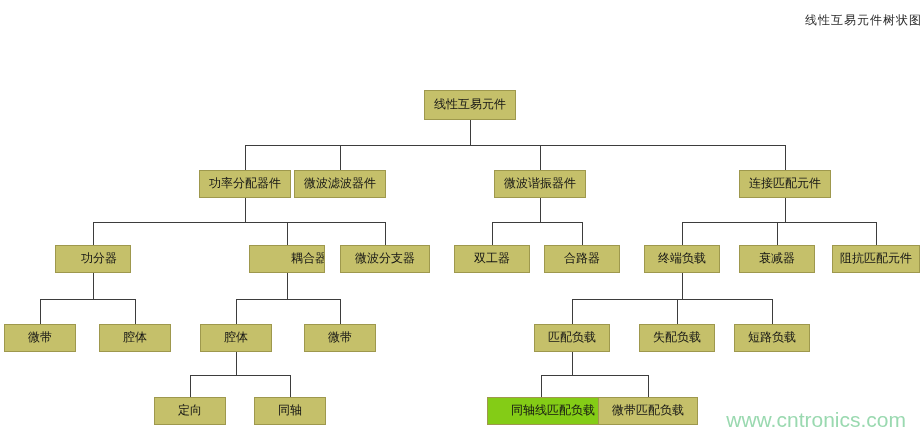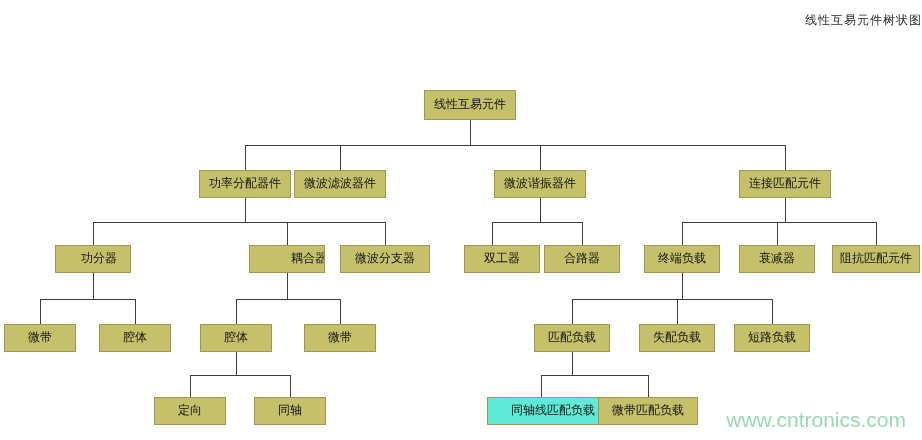--- a/index.html
+++ b/index.html
@@ -64,31 +64,31 @@
     </svg>
   <div id="nodes">
       <div class="node" style="left: 424px; top: 90px; width: 92px; height: 30px; background: rgb(197, 192, 106); border-color: rgb(158, 152, 77);">线性互易元件</div>
       <div class="node" style="left: 199px; top: 170px; width: 92px; height: 28px; background: rgb(197, 192, 106); border-color: rgb(158, 152, 77);">功率分配器件</div>
       <div class="node" style="left: 294px; top: 170px; width: 92px; height: 28px; background: rgb(197, 192, 106); border-color: rgb(158, 152, 77);">微波滤波器件</div>
       <div class="node" style="left: 494px; top: 170px; width: 92px; height: 28px; background: rgb(197, 192, 106); border-color: rgb(158, 152, 77);">微波谐振器件</div>
       <div class="node" style="left: 739px; top: 170px; width: 92px; height: 28px; background: rgb(197, 192, 106); border-color: rgb(158, 152, 77);">连接匹配元件</div>
       <div class="node" style="left: 55px; top: 245px; width: 76px; height: 28px; background: rgb(197, 192, 106); border-color: rgb(158, 152, 77); padding-left: 12px;">功分器</div>
       <div class="node" style="left: 249px; top: 245px; width: 76px; height: 28px; background: rgb(197, 192, 106); border-color: rgb(158, 152, 77); padding-left: 44px;">耦合器</div>
       <div class="node" style="left: 340px; top: 245px; width: 90px; height: 28px; background: rgb(197, 192, 106); border-color: rgb(158, 152, 77);">微波分支器</div>
-      <div class="node" style="left: 464px; top: 245px; width: 76px; height: 28px; background: rgb(197, 192, 106); border-color: rgb(158, 152, 77);">双工器</div>
+      <div class="node" style="left: 454px; top: 245px; width: 76px; height: 28px; background: rgb(197, 192, 106); border-color: rgb(158, 152, 77);">双工器</div>
       <div class="node" style="left: 544px; top: 245px; width: 76px; height: 28px; background: rgb(197, 192, 106); border-color: rgb(158, 152, 77);">合路器</div>
       <div class="node" style="left: 644px; top: 245px; width: 76px; height: 28px; background: rgb(197, 192, 106); border-color: rgb(158, 152, 77);">终端负载</div>
       <div class="node" style="left: 739px; top: 245px; width: 76px; height: 28px; background: rgb(197, 192, 106); border-color: rgb(158, 152, 77);">衰减器</div>
       <div class="node" style="left: 832px; top: 245px; width: 88px; height: 28px; background: rgb(197, 192, 106); border-color: rgb(158, 152, 77);">阻抗匹配元件</div>
       <div class="node" style="left: 4px; top: 324px; width: 72px; height: 28px; background: rgb(197, 192, 106); border-color: rgb(158, 152, 77);">微带</div>
       <div class="node" style="left: 99px; top: 324px; width: 72px; height: 28px; background: rgb(197, 192, 106); border-color: rgb(158, 152, 77);">腔体</div>
       <div class="node" style="left: 200px; top: 324px; width: 72px; height: 28px; background: rgb(197, 192, 106); border-color: rgb(158, 152, 77);">腔体</div>
       <div class="node" style="left: 304px; top: 324px; width: 72px; height: 28px; background: rgb(197, 192, 106); border-color: rgb(158, 152, 77);">微带</div>
       <div class="node" style="left: 534px; top: 324px; width: 76px; height: 28px; background: rgb(197, 192, 106); border-color: rgb(158, 152, 77);">匹配负载</div>
       <div class="node" style="left: 639px; top: 324px; width: 76px; height: 28px; background: rgb(197, 192, 106); border-color: rgb(158, 152, 77);">失配负载</div>
       <div class="node" style="left: 734px; top: 324px; width: 76px; height: 28px; background: rgb(197, 192, 106); border-color: rgb(158, 152, 77);">短路负载</div>
       <div class="node" style="left: 154px; top: 397px; width: 72px; height: 28px; background: rgb(197, 192, 106); border-color: rgb(158, 152, 77);">定向</div>
       <div class="node" style="left: 254px; top: 397px; width: 72px; height: 28px; background: rgb(197, 192, 106); border-color: rgb(158, 152, 77);">同轴</div>
-      <div class="node" style="left: 487px; top: 397px; width: 132px; height: 28px; background: #5eead4; border-color: rgb(158, 152, 77);">同轴线匹配负载</div>
+      <div class="node" style="left: 487px; top: 397px; width: 132px; height: 28px; background: #84cc16; border-color: rgb(158, 152, 77);">同轴线匹配负载</div>
       <div class="node" style="left: 598px; top: 397px; width: 100px; height: 28px; background: rgb(197, 192, 106); border-color: rgb(158, 152, 77);">微带匹配负载</div>
     </div>
   <div class="watermark">www.cntronics.com</div>
 </div>
 
 </body></html>

